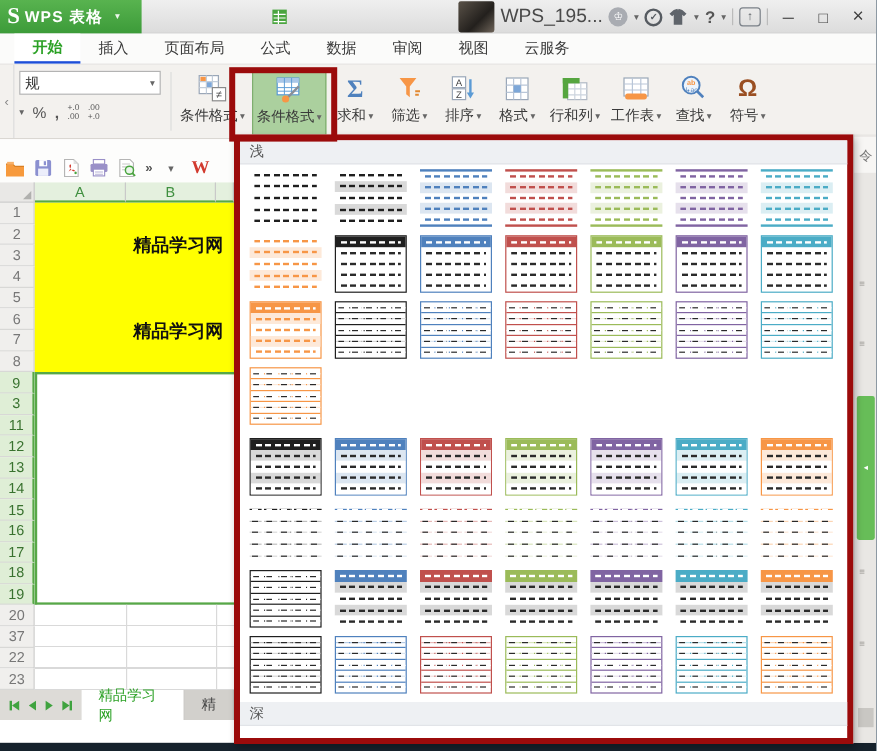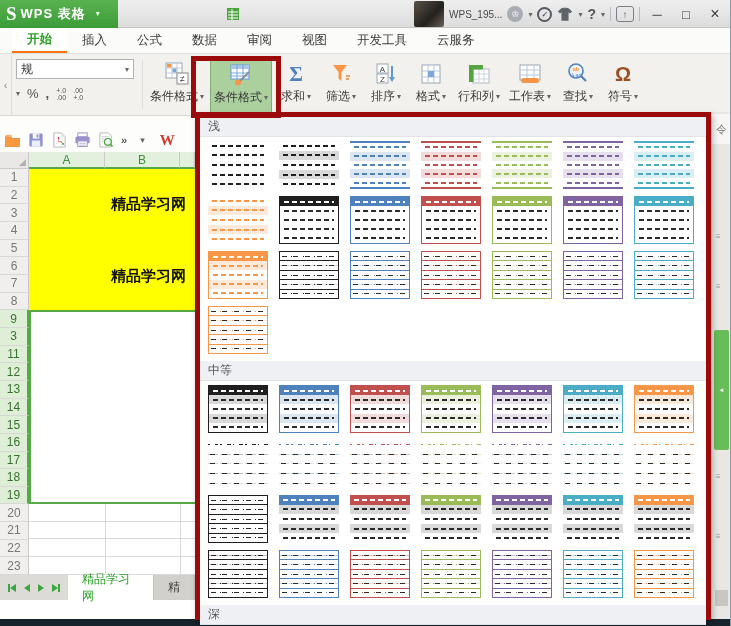--- a/index.html
+++ b/index.html
@@ -7,32 +7,32 @@
 .screen{position:relative;width:731px;height:626px;background:#fff;overflow:hidden;font-family:"Liberation Sans",sans-serif;border-right:1px solid #8d99a3}
 
 .titlebar{position:absolute;left:0;top:0;width:731px;height:28px;background:linear-gradient(#efefef,#dcdcdc);border-bottom:1px solid #c6c6c6;display:flex;align-items:center}
 .logo{width:118px;height:28px;background:linear-gradient(#58b34f,#3c9b39);display:flex;align-items:center;color:#fff;padding-left:6px;gap:4px}
 .logo .s{font-size:19px;font-weight:bold;font-family:"Liberation Serif",serif}
 .logo .nm{font-size:13px;font-weight:bold;letter-spacing:1px}
 .logo .cr{font-size:8px;margin-left:6px;opacity:.9}
 .doctab{display:flex;align-items:center;gap:6px;margin-left:108px;font-size:13px;color:#3a3a3a}
 .tb-right{position:absolute;right:4px;top:0;height:28px;display:flex;align-items:center;gap:5px}
 .avatar{width:30px;height:26px;background:linear-gradient(135deg,#5a5248,#23201d 60%,#6e6459);border-radius:2px}
-.acct{font-size:10px;color:#4a4a4a}
+.acct{font-size:16px;color:#4a4a4a}
 .badge{width:16px;height:16px;border-radius:50%;background:#a9acb2;color:#fff;font-size:9px;display:flex;align-items:center;justify-content:center}
 .tinycaret{font-size:8px;color:#666}
 .circ{width:15px;height:15px;border-radius:50%;border:2px solid #565b61;color:#565b61;font-size:8px;display:flex;align-items:center;justify-content:center;font-weight:bold}
 .qmark{font-size:14px;font-weight:bold;color:#555}
 .vsep{width:1px;height:14px;background:#bbb}
 .boxup{width:18px;height:16px;border:1.5px solid #7a8088;border-radius:3px;color:#565b61;font-size:10px;display:flex;align-items:center;justify-content:center;font-weight:bold}
 .winbtn{width:24px;height:20px;display:flex;align-items:center;justify-content:center;font-size:13px;color:#3c3c3c}
 
 .tabrow{position:absolute;left:0;top:28px;width:731px;height:26px;background:#fbfbfa;border-bottom:1px solid #e3e1de;display:flex;align-items:stretch;padding-left:12px}
 .rtab{display:flex;align-items:center;padding:0 15px;font-size:12.5px;color:#3a3a3a}
-.rtab.active{color:#2ba125;background:#fff;border-bottom:2px solid #f97316;font-weight:bold}
+.rtab.active{color:#2ba125;background:#fff;border-bottom:2px solid #1d4ed8;font-weight:bold}
 
 .toolbar{position:absolute;left:0;top:54px;width:731px;height:62px;background:#f3f1ee;border-bottom:1px solid #dad7d2;display:flex}
 .collapse{width:12px;border-right:1px solid #ddd;display:flex;align-items:center;justify-content:center;color:#888;font-size:11px}
 .numgrp{width:128px;padding:5px 4px 0 4px}
 .numfmt{width:118px;height:20px;background:#fff;border:1px solid #b3b3b3;font-size:12px;color:#333;display:flex;align-items:center;padding:0 4px;justify-content:space-between}
 .numrow{display:flex;align-items:center;gap:7px;margin-top:7px;color:#555}
 .numrow .pct{font-size:13px}
 .numrow .cma{font-size:13px;font-weight:bold}
 .decbtn{display:flex;flex-direction:column;line-height:7px;font-size:7px;color:#555;text-align:center}
 .tsep{width:1px;background:#ddd;margin:6px 2px}
@@ -134,25 +134,25 @@
       <span class="vsep"></span>
       <span class="winbtn">─</span>
       <span class="winbtn">□</span>
       <span class="winbtn" style="font-size:16px">×</span>
     </div>
   </div>
 
   <div class="tabrow">
     <span class="rtab active">开始</span>
     <span class="rtab">插入</span>
+    <span class="rtab">页面布局</span>
     <span class="rtab">公式</span>
     <span class="rtab">数据</span>
     <span class="rtab">审阅</span>
     <span class="rtab">视图</span>
-    <span class="rtab">开发工具</span>
     <span class="rtab">云服务</span>
   </div>
 
   <div class="toolbar">
     <div class="collapse">‹</div>
     <div class="numgrp">
       <div class="numfmt">
         <span>规</span>
         <span class="tinycaret">▾</span>
       </div>
@@ -361,21 +361,21 @@
       <div class="rowhdr sel">11</div>
       <div class="rowhdr sel">12</div>
       <div class="rowhdr sel">13</div>
       <div class="rowhdr sel">14</div>
       <div class="rowhdr sel">15</div>
       <div class="rowhdr sel">16</div>
       <div class="rowhdr sel">17</div>
       <div class="rowhdr sel">18</div>
       <div class="rowhdr sel">19</div>
       <div class="rowhdr">20</div>
-      <div class="rowhdr">21</div>
+      <div class="rowhdr">37</div>
       <div class="rowhdr">22</div>
       <div class="rowhdr">23</div>
     </div>
 
   <div class="gridbg"></div>
   <div class="yellowblk">
     <div class="banner" style="top:26px">精品学习网</div>
     <div class="banner" style="top:98px">精品学习网</div>
   </div>
   <div class="selblk"></div>
@@ -1284,21 +1284,20 @@
                 <div class="scell" style="background: rgb(255, 255, 255); border-right: 1px solid rgb(247, 150, 70);">
                   <div class="dline" style="height: 1px; background: repeating-linear-gradient(90deg, rgb(42, 42, 42) 0px, rgb(42, 42, 42) 5px, transparent 5px, transparent 8px);"></div>
                 </div>
                 <div class="scell" style="background: rgb(255, 255, 255);">
                   <div class="dline" style="height: 1px; background: repeating-linear-gradient(90deg, rgb(42, 42, 42) 0px, rgb(42, 42, 42) 5px, transparent 5px, transparent 8px);"></div>
                 </div>
               </div>
             </div>
           </div>
         </div>
-        <div class="sectlbl">中等</div>
         <div class="swrows">
           <div class="swrow">
             <div class="swatch" style="border: 1px solid rgb(31, 31, 31);">
               <div class="srow" style="background: rgb(31, 31, 31);">
                 <div class="dline" style="background: repeating-linear-gradient(90deg, rgb(255, 255, 255) 0px, rgb(255, 255, 255) 5px, transparent 5px, transparent 8px);"></div>
               </div>
               <div class="srow" style="background: rgb(217, 217, 217);">
                 <div class="dline" style="background: repeating-linear-gradient(90deg, rgb(42, 42, 42) 0px, rgb(42, 42, 42) 5px, transparent 5px, transparent 8px);"></div>
               </div>
               <div class="srow" style="background: rgb(255, 255, 255);">

